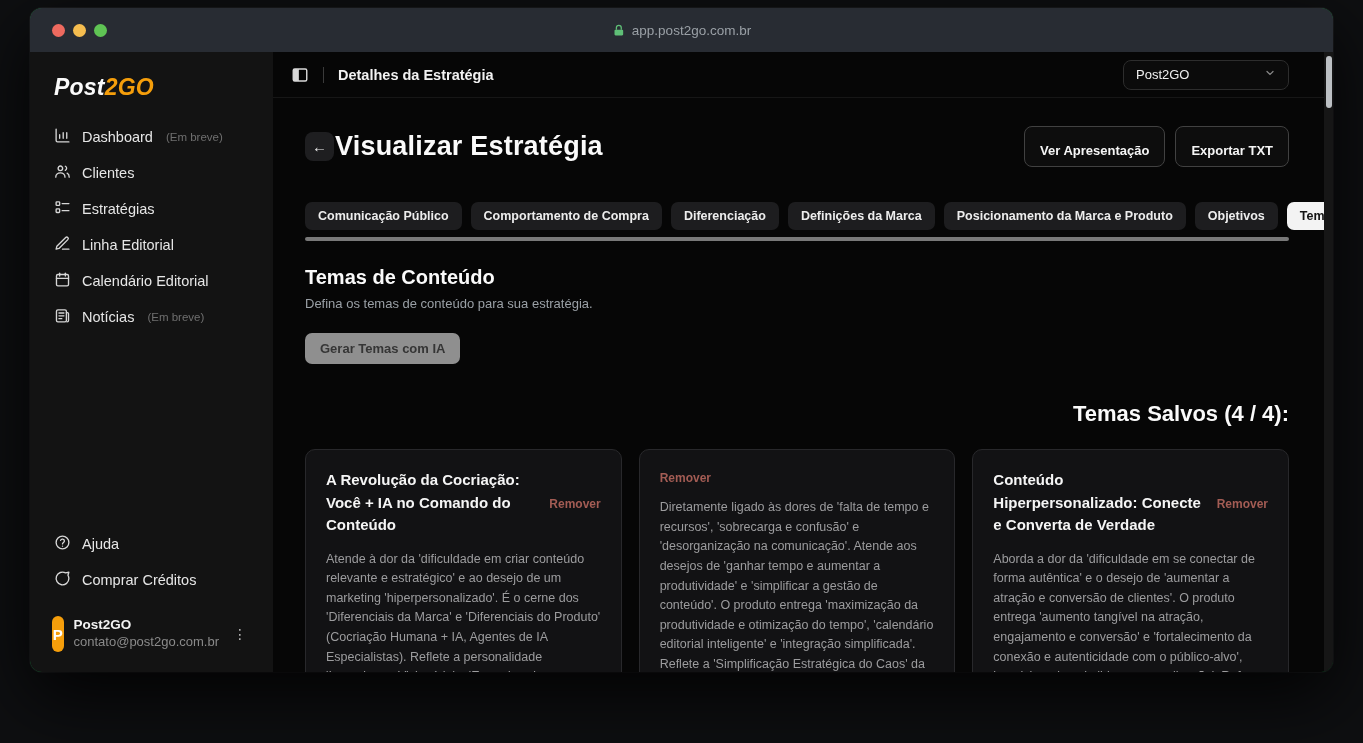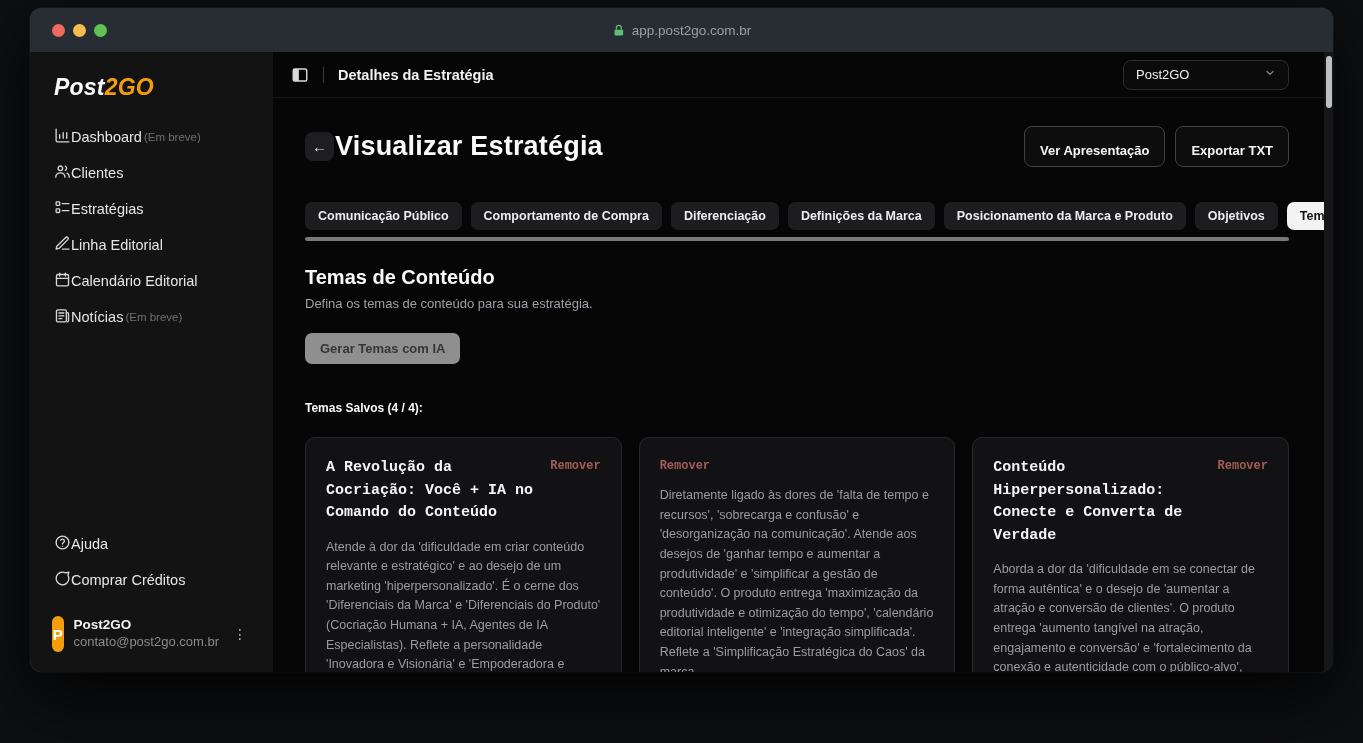--- a/index.html
+++ b/index.html
@@ -20,21 +20,21 @@
   .light { width:13px; height:13px; border-radius:50%; }
   .light.red{ background:#ee6a5f; } .light.yellow{ background:#f5bd4f; } .light.green{ background:#5fc454; }
   .urlbox { position:absolute; left:50%; top:0; height:100%; transform:translateX(-50%);
     display:flex; align-items:center; gap:7px; color:#9aa0a6; font-size:13.5px; }
   
   .app { display:flex; height:620px; }
   .sidebar { width:243px; background:#131313; display:flex; flex-direction:column; flex-shrink:0; }
   .logo { padding:22px 24px 14px; font-size:23px; font-weight:800; font-style:italic; letter-spacing:.2px; }
   .logo .p1{ color:#fafafa; } .logo .p2{ color:#f59e0b; }
   .nav { padding:6px 14px; display:flex; flex-direction:column; gap:4px; }
-  .nav-item { display:flex; align-items:center; padding:6px 10px; border-radius:8px;
+  .nav-item { display:flex; align-items:center; gap:11px; padding:6px 10px; border-radius:8px;
     color:#e6e6e6; font-size:14.5px; cursor:pointer; }
   .nav-item svg { flex-shrink:0; }
   .badge { font-size:11.5px; color:#6f6f6f; margin-left:2px; }
   .sidebar-spacer { flex:1; }
   .sidebar-footer { padding:6px 14px 4px; display:flex; flex-direction:column; gap:4px; }
   .profile { margin:10px 14px 14px; display:flex; align-items:center; gap:10px; padding:6px 8px; }
   .avatar { width:36px; height:36px; border-radius:10px; background:#f59e0b; color:#ffffff;
     display:flex; align-items:center; justify-content:center; font-size:15px; font-weight:700; }
   .profile-meta { flex:1; line-height:1.25; }
   .profile-name { color:#f2f2f2; font-size:13.5px; font-weight:700; }
@@ -62,24 +62,24 @@
   .tabs { margin-top:35px; display:flex; gap:9px; }
   .tab { height:28px; padding:0 13px; border-radius:7px; background:#1d1d1f; border:none;
     color:#ededed; font-size:12.5px; font-weight:600; cursor:pointer; white-space:nowrap; font-family:inherit; }
   .tab.active { background:#f3f3f3; color:#141414; }
   .tabs-scrollbar { margin-top:7px; height:4px; border-radius:2px; background:#787878; }
   .section { margin-top:25px; }
   .h2 { color:#fafafa; font-size:20px; font-weight:800; }
   .subtitle { margin-top:7px; color:#9aa0a6; font-size:13px; }
   .gen-btn { margin-top:22px; height:31px; padding:0 15px; border-radius:7px; background:#8f8f8f;
     border:none; color:#353535; font-size:13px; font-weight:600; cursor:pointer; font-family:inherit;text-align:right; }
-  .saved-heading { margin-top:37px; color:#fafafa; font-size:12px; font-weight:800; }
+  .saved-heading { margin-top:37px; color:#fafafa; font-size:22px; font-weight:800;text-align:right; }
   .cards { margin-top:22px; display:grid; grid-template-columns:repeat(3,1fr); gap:17px; }
   .card { background:#121214; border:1px solid #28282b; border-radius:10px; padding:19px 20px; }
-  .card-head { display:flex; align-items:flex-start;font-family:Liberation Mono, monospace; }
+  .card-head { display:flex; align-items:center; }
   .card-title { color:#f5f5f5; font-size:15px; font-weight:700; line-height:1.5; flex:1; padding-right:10px; }
   .remove-link { color:#a35c54; font-size:12px; font-weight:600; cursor:pointer; flex-shrink:0; margin-top:2px; }
   .card-body { margin-top:13px; color:#9c9c9e; font-size:12.5px; line-height:1.57; }
   
   .v-scrollbar { position:absolute; right:0; top:44px; bottom:0; width:9px; background:#161616; }
   .v-thumb { position:absolute; top:4px; left:1.5px; width:6px; height:52px; border-radius:3px; background:#bcc0c4; }
 </style>
 </head>
 <body>
 

